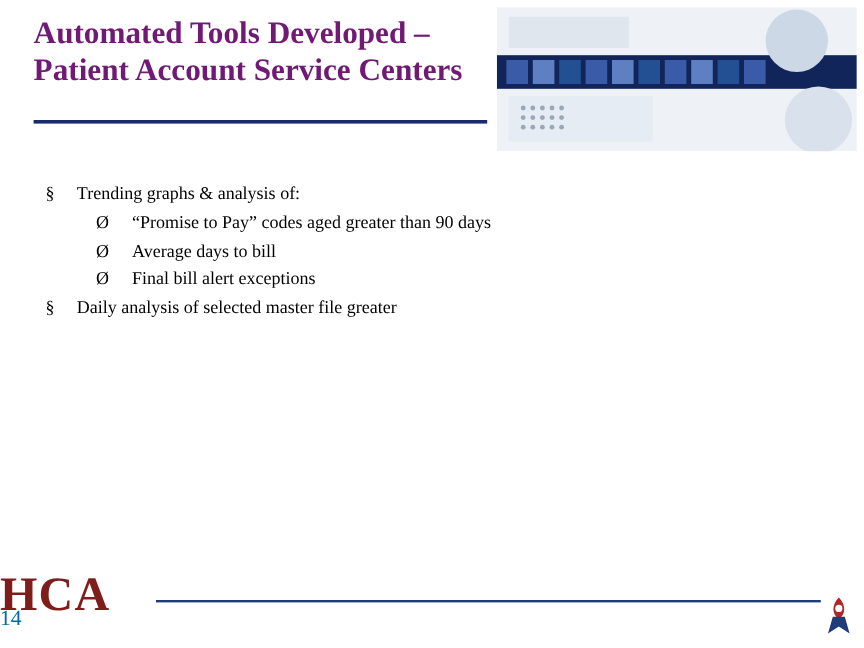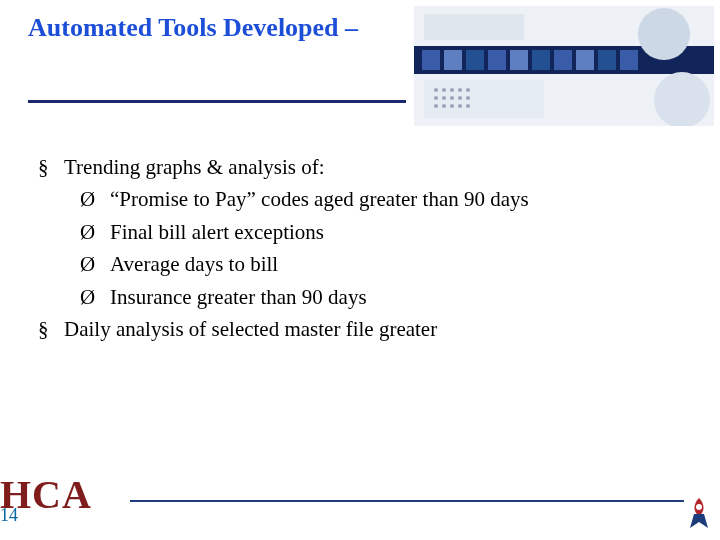--- a/index.html
+++ b/index.html
@@ -20,21 +20,21 @@
     box-sizing: border-box;
   }
   .title {
     position: absolute;
     left: 28px;
     top: 12px;
     width: 380px;
     font-size: 26px;
     font-weight: bold;
     line-height: 1.2;
-    color: #1d4ed8;
+    color: #701a75;
   }
   .header-image {
     position: absolute;
     right: 6px;
     top: 6px;
     width: 300px;
     height: 120px;
   }
   .hr-line {
     position: absolute;
@@ -42,21 +42,21 @@
     top: 100px;
     width: 378px;
     height: 3px;
     background: #1a2a6c;
   }
   .body {
     position: absolute;
     left: 38px;
     top: 152px;
     width: 640px;
-    font-size: 21px;
+    font-size: 15px;
     line-height: 1.45;
   }
   .l1 {
     padding-left: 26px;
     position: relative;
     margin-bottom: 2px;
   }
   .l1::before {
     content: "§";
     position: absolute;
@@ -108,20 +108,21 @@
     color: #0369a1;
   }
 </style>
 </head>
 <body>
 
 <div class="slide">
 
   <div class="title">
     <span>Automated Tools Developed –</span><br>
+    <span>Patient Account Service Centers</span>
   </div>
 
   <div class="hr-line"></div>
 
   <svg class="header-image" viewBox="0 0 300 120" preserveAspectRatio="none">
     <rect x="0" y="0" width="300" height="120" fill="#eef2f6"></rect>
     <rect x="0" y="40" width="300" height="28" fill="#12255a"></rect>
     <rect x="8" y="44" width="18" height="20" fill="#3a5ca8"></rect>
     <rect x="30" y="44" width="18" height="20" fill="#5e7fc2"></rect>
     <rect x="52" y="44" width="18" height="20" fill="#225093"></rect>
@@ -151,23 +152,22 @@
         <circle cx="30" cy="100" r="2"></circle>
         <circle cx="38" cy="100" r="2"></circle>
         <circle cx="46" cy="100" r="2"></circle>
         <circle cx="54" cy="100" r="2"></circle>
     </g>
   </svg>
 
   <div class="body">
     <div class="l1"><span>Trending graphs &amp; analysis of:</span></div>
     <div class="l2"><span>“Promise to Pay” codes aged greater than 90 days</span></div>
+    <div class="l2"><span>Average days to bill</span></div>
     <div class="l2"><span>Final bill alert exceptions</span></div>
-    <div class="l2"><span>Average days to bill</span></div>
-    <div class="l2"><span>Insurance greater than 90 days</span></div>
     <div class="l1"><span>Daily analysis of selected master file greater</span></div>
   </div>
 
   <div class="footer-logo">HCA</div>
   <div class="footer-rule"></div>
 
   <svg class="footer-ribbon" viewBox="0 0 26 34">
     <path d="M13 2 C7 8 7 16 13 20 C19 16 19 8 13 2 Z" fill="#b0252a"></path>
     <path d="M8 18 L4 32 L13 26 L22 32 L18 18 Z" fill="#1f3c7a"></path>
     <circle cx="13" cy="11" r="3" fill="#ffffff"></circle>

